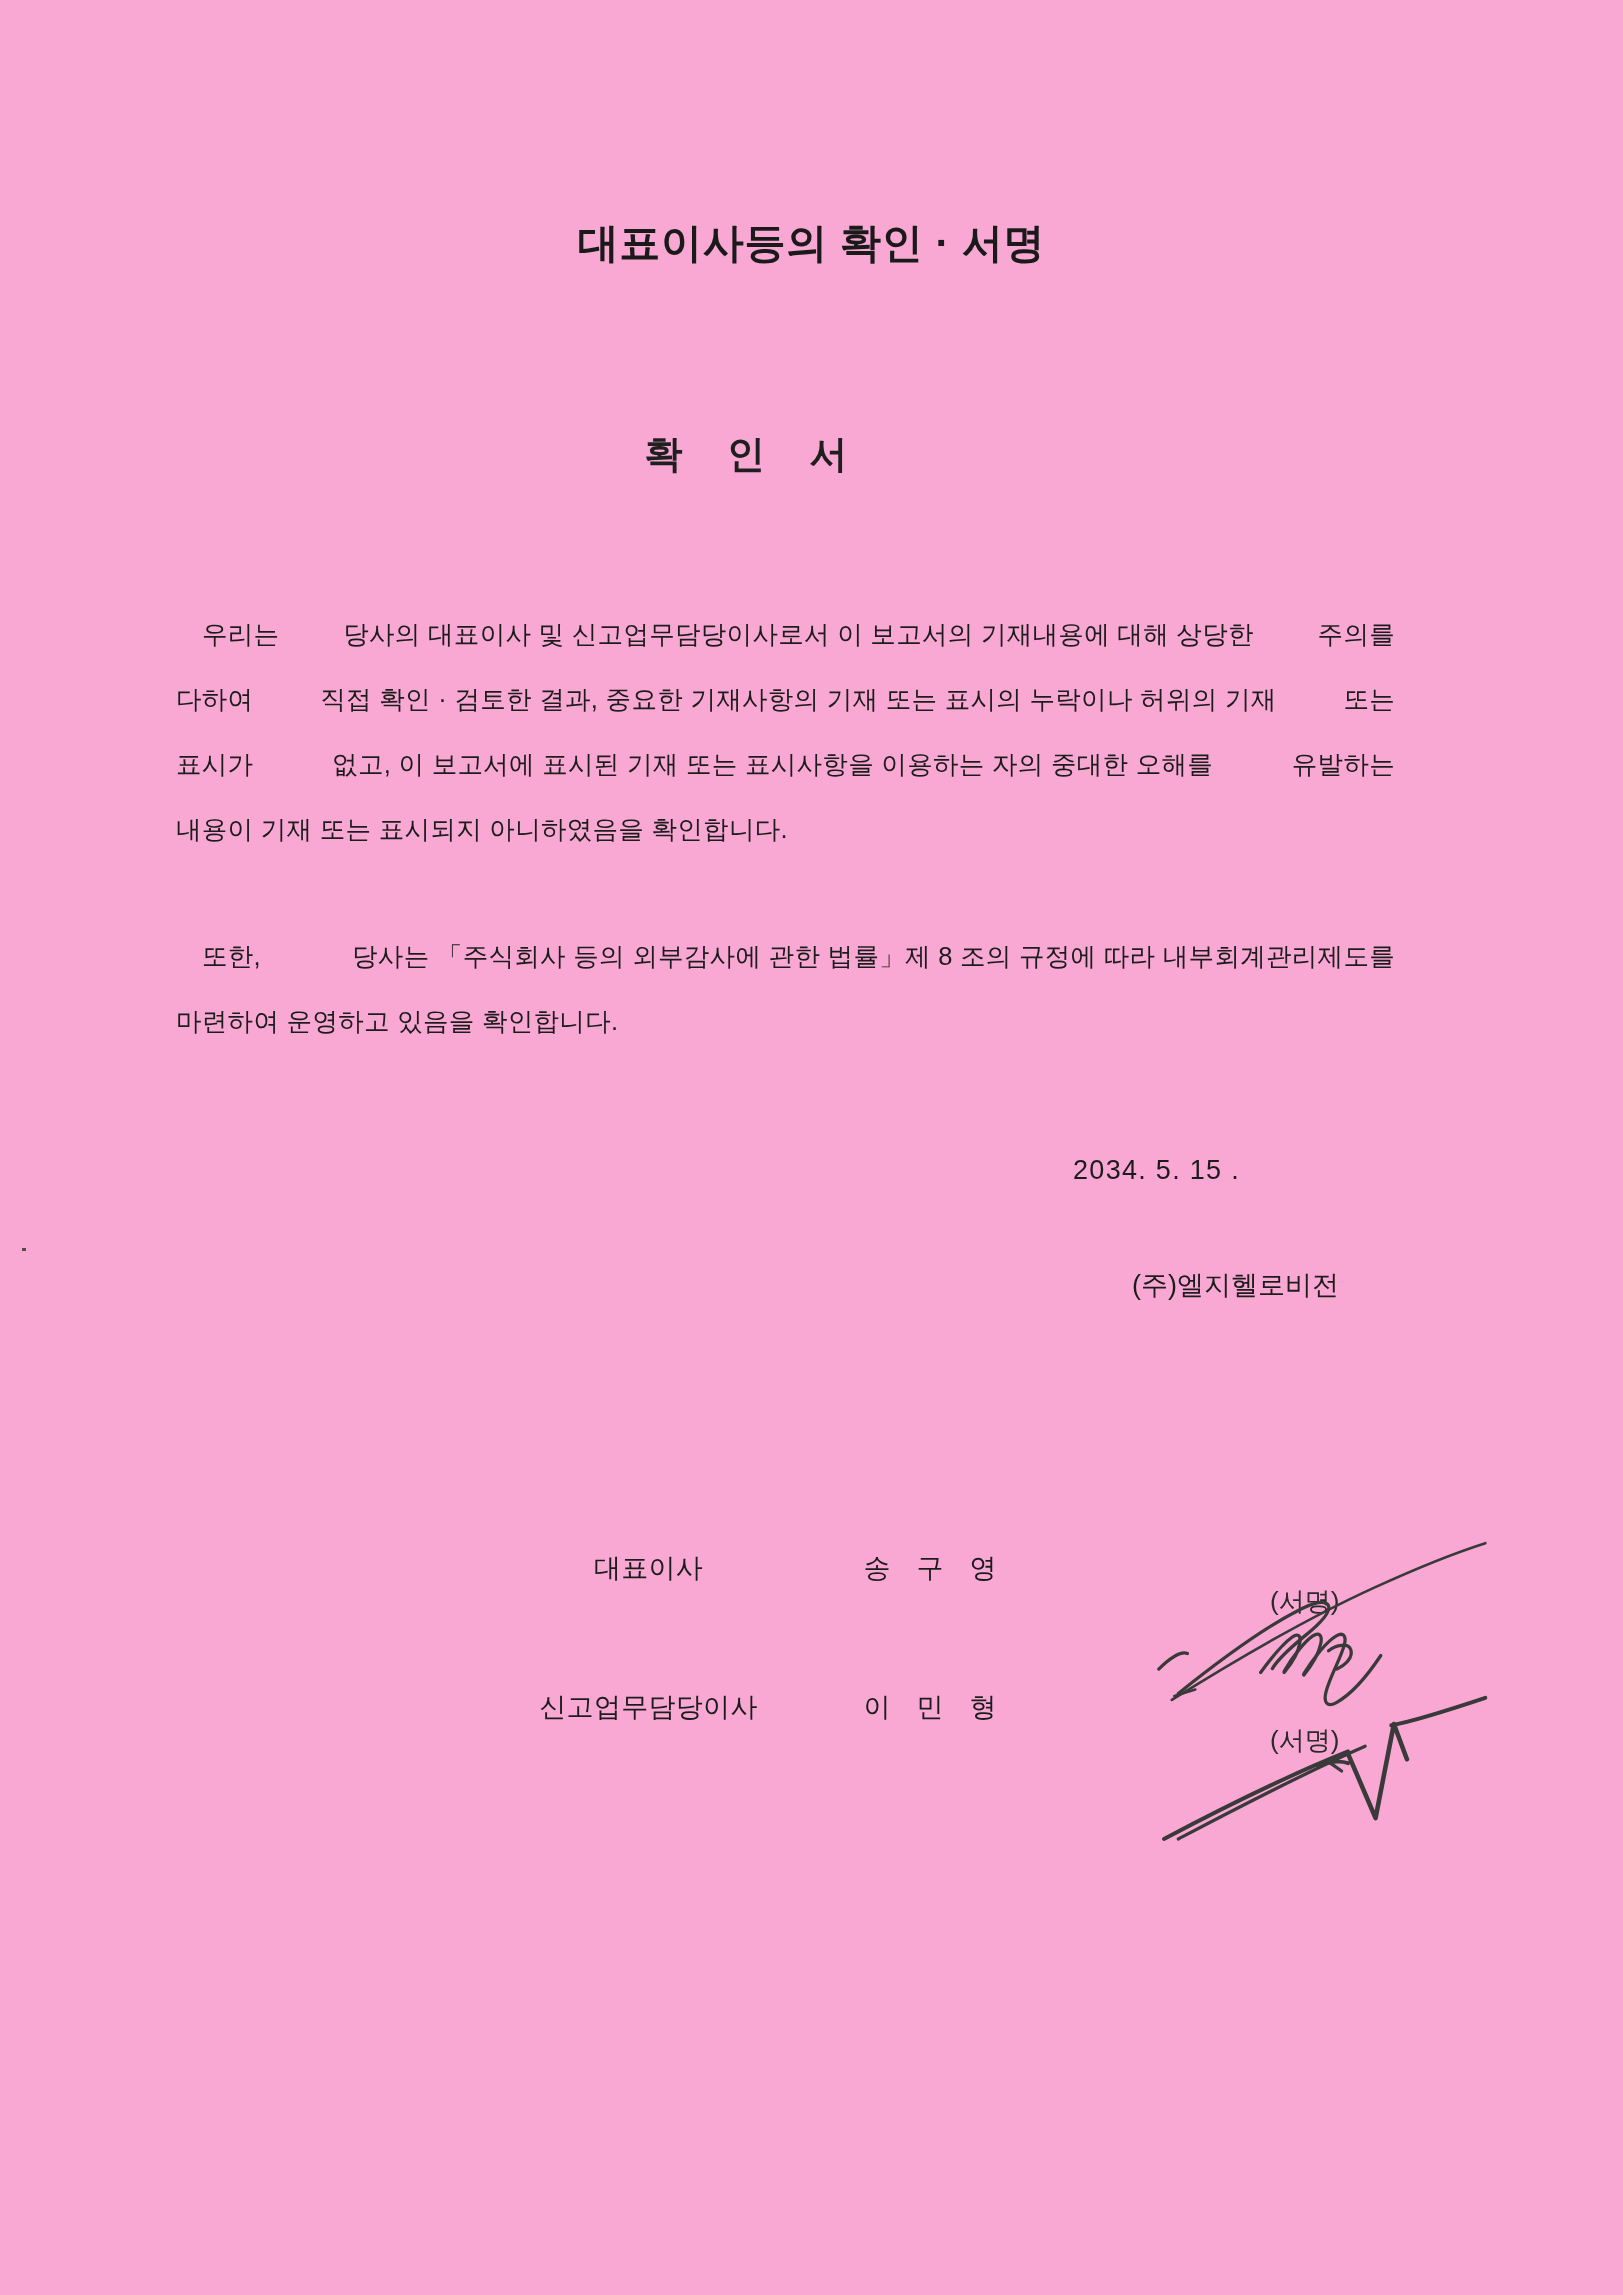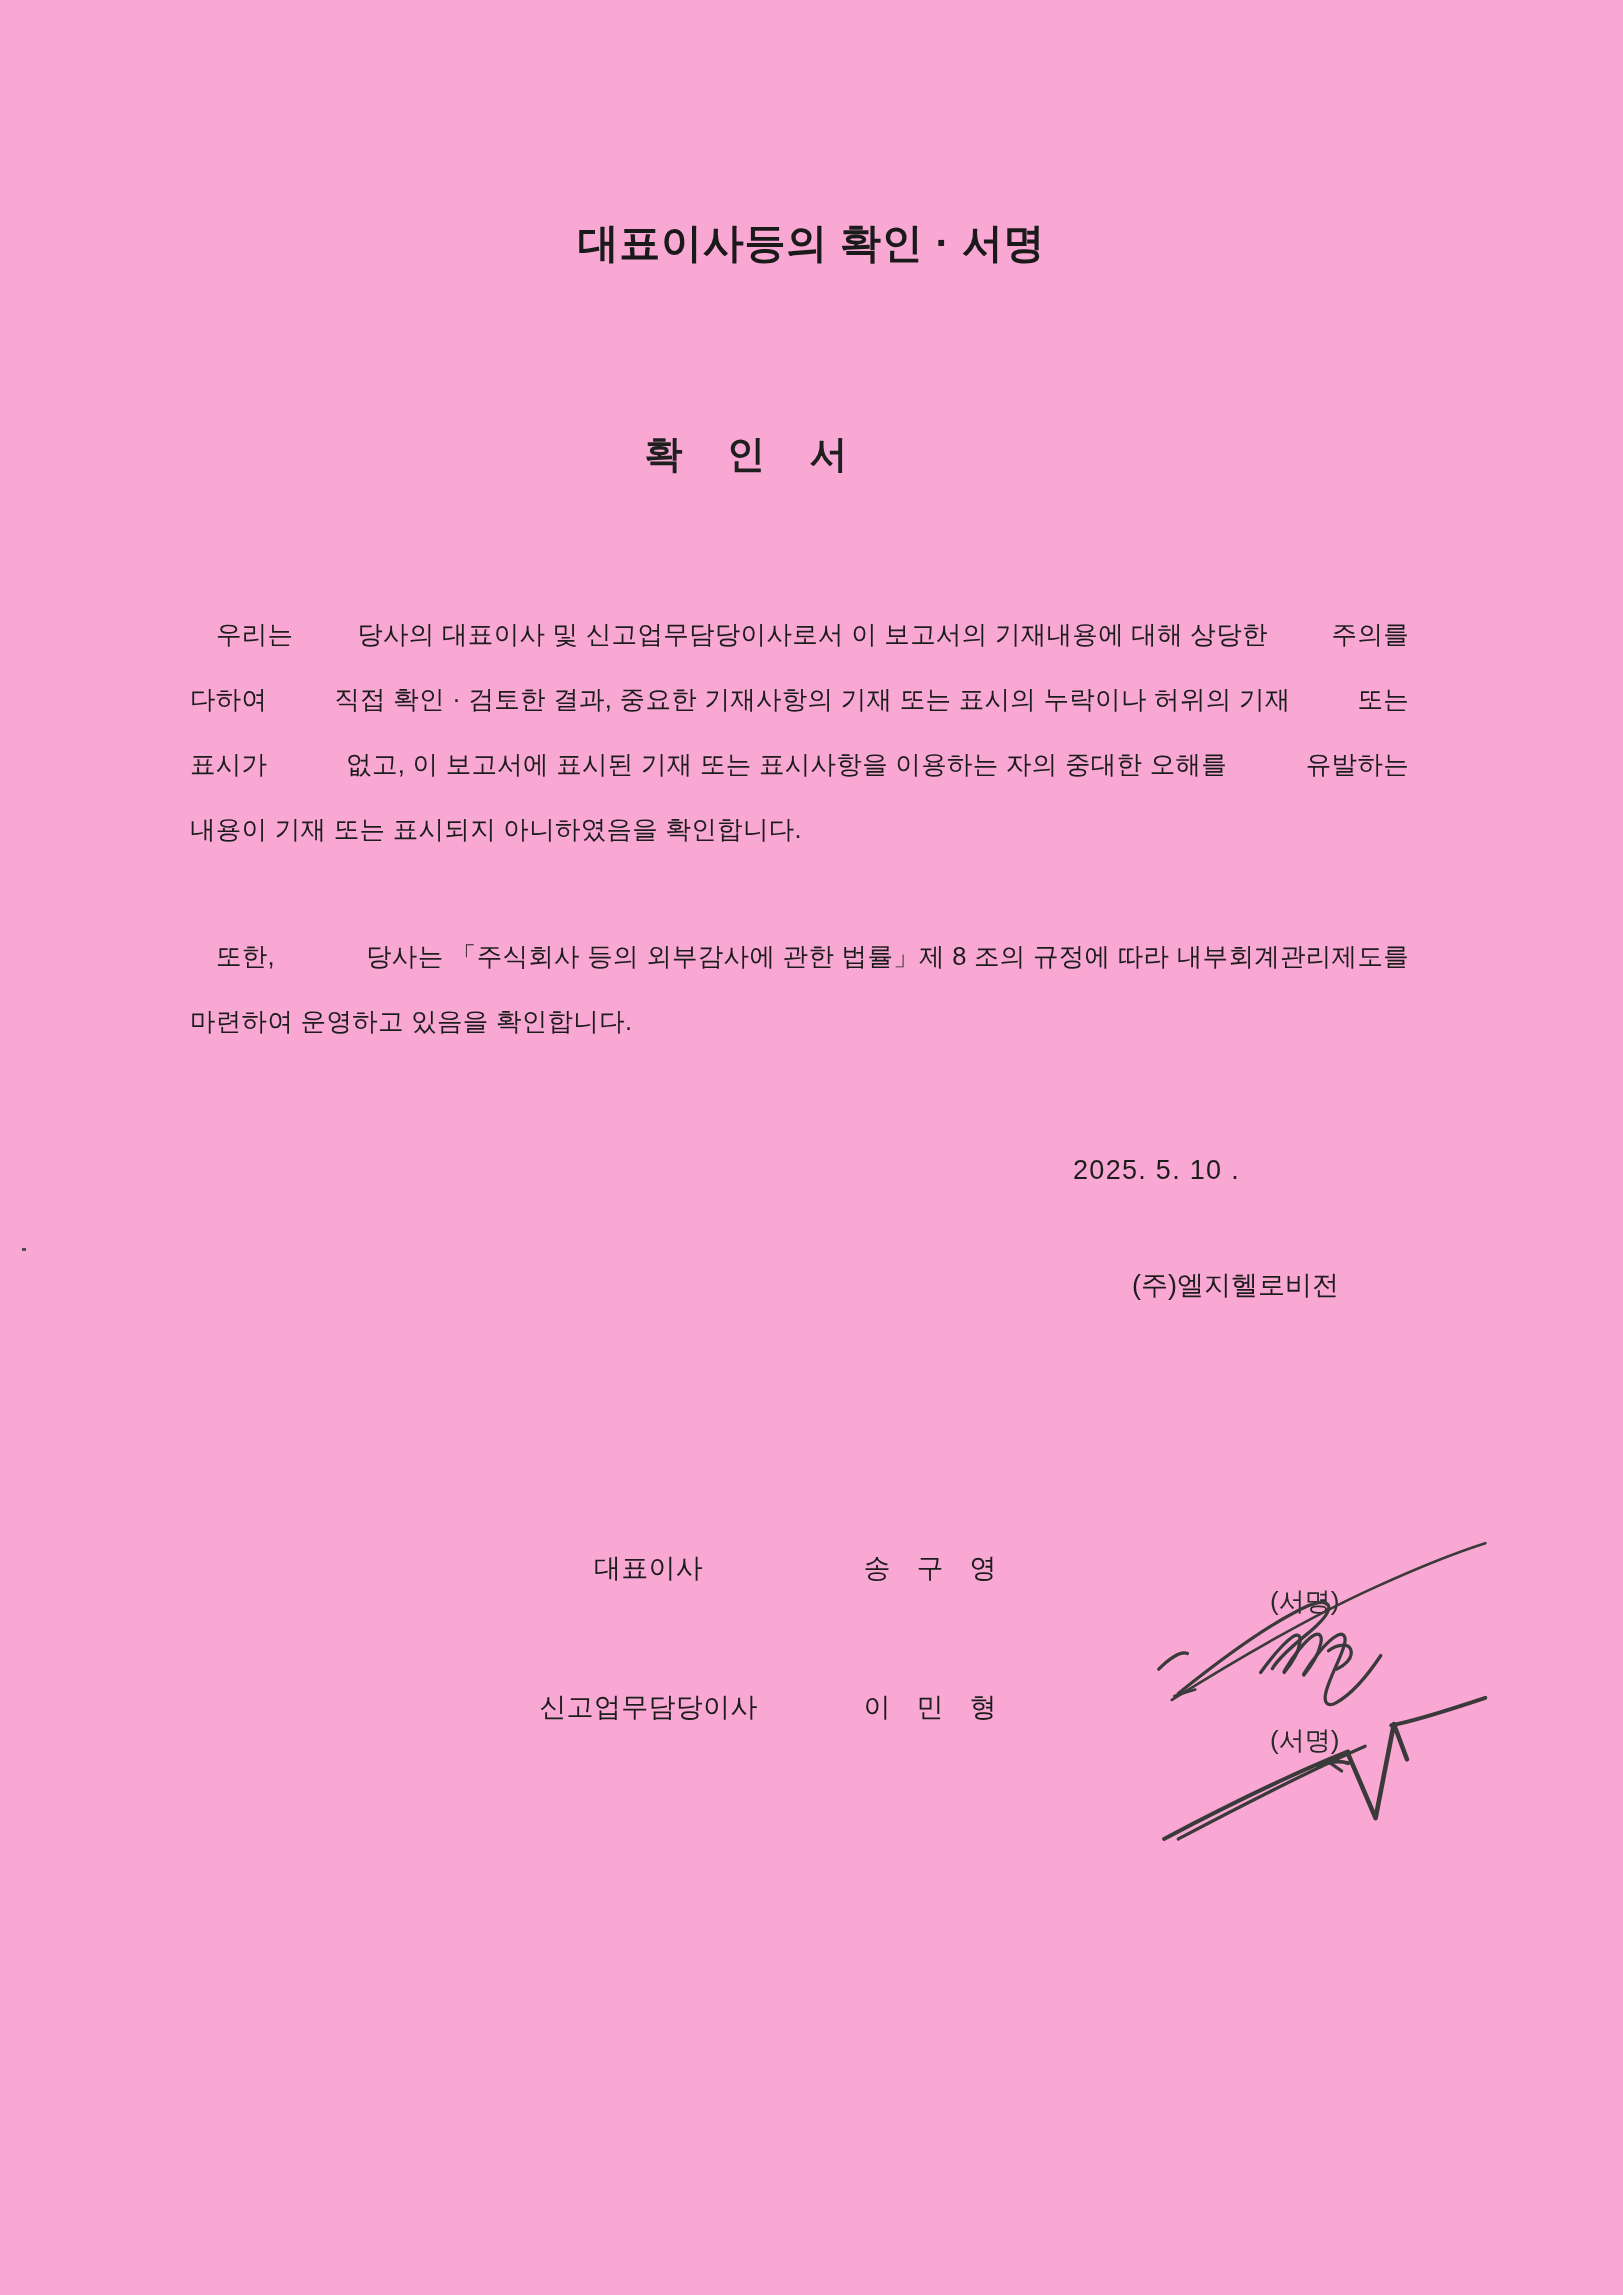--- a/index.html
+++ b/index.html
@@ -41,21 +41,21 @@
     font-size: 38px;
     font-weight: 700;
     letter-spacing: 17px;
     text-indent: 17px;
     color: #1f1f1f;
   }
 
   
   .body-block {
     position: absolute;
-    left: 190px;
+    left: 176px;
     width: 1219px;
   }
   .body-block.p1 { top: 602px; }
   .body-block.p2 { top: 924px; }
 
   .body-line {
     font-size: 25.5px;
     line-height: 65px;
     color: #1c1c1c;
     white-space: nowrap;
@@ -192,21 +192,21 @@
   </div>
 
   <div class="body-block p2">
     <div class="body-line justified indent">
       <span>또한,</span>
       <span>당사는 「주식회사 등의 외부감사에 관한 법률」제 8 조의 규정에 따라 내부회계관리제도를</span>
     </div>
     <div class="body-line">마련하여 운영하고 있음을 확인합니다.</div>
   </div>
 
-  <div class="date-line">2025.  5.  10 .</div>
+  <div class="date-line">2034.  5.  15 .</div>
 
   <div class="company-line">(주)엘지헬로비전</div>
 
   <div class="sig-row row1">
     <div class="sig-title">대표이사</div>
     <div class="sig-name">송 구 영</div>
     <div class="sig-mark">
       <div class="sig-seal-text">(서명)</div>
       <svg class="sig-ink" viewBox="0 0 560 320">
         <g fill="none" stroke="#3a3a3a" stroke-linecap="round" stroke-linejoin="round">

